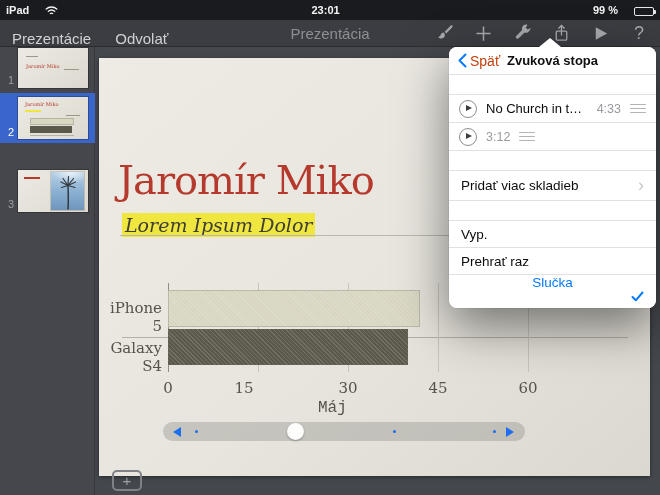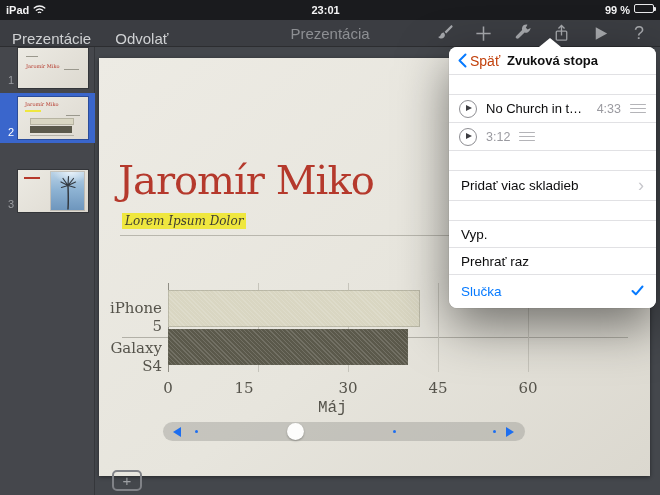--- a/index.html
+++ b/index.html
@@ -7,21 +7,21 @@
     width:660px;height:495px;position:relative;overflow:hidden;
     background:#44474c;font-family:"Liberation Sans",sans-serif;
     -webkit-font-smoothing:antialiased;
   }
   
   .status-bar{
     position:absolute;left:0;top:0;width:660px;height:20px;background:#1a1b1e;
     color:#f4f4f5;font-size:11px;display:flex;align-items:center;justify-content:space-between;
     padding:0 6px;box-sizing:border-box;font-weight:600;z-index:40;
   }
-  .sb-group{display:flex;align-items:flex-start;gap:4px;}
+  .sb-group{display:flex;align-items:flex-end;gap:16px;}
   .battery{width:20px;height:9px;border:1px solid #e8e8ea;border-radius:2px;position:relative;padding:1px;box-sizing:border-box;}
   .battery .fill{width:100%;height:100%;background:#fff;border-radius:1px;}
   .battery .nub{position:absolute;right:-3px;top:2px;width:2px;height:4px;background:#e8e8ea;border-radius:0 1px 1px 0;}
   
   .toolbar{
     position:absolute;left:0;top:20px;width:660px;height:27px;background:#3b3d42;
     border-bottom:1px solid #2c2d30;box-sizing:border-box;color:#cfd1d3;font-size:15px;z-index:35;
   }
   .tb-left{position:absolute;left:12px;top:0;height:36px;display:flex;align-items:center;gap:24px;}
   .tb-title{position:absolute;left:0;right:0;top:0;height:27px;display:flex;align-items:center;justify-content:center;color:#8d8f93;}
@@ -56,21 +56,21 @@
     position:absolute;left:99px;top:58px;width:551px;height:418px;
     background:linear-gradient(140deg,#edebe4 0%,#e7e5dd 55%,#dbd8cf 100%);
     box-shadow:0 1px 4px rgba(0,0,0,.45);z-index:4;
   }
   .slide-title{
     position:absolute;left:19px;top:100px;font-family:"DejaVu Serif",serif;font-size:40px;
     letter-spacing:-1px;color:#b5392c;line-height:1.1;
   }
   .slide-subtitle{
     position:absolute;left:23px;top:155px;font-family:"DejaVu Serif",serif;font-style:italic;
-    font-size:12px;color:#3f3e33;background:#efe73f;padding:1px 3px;
+    font-size:19px;color:#3f3e33;background:#efe73f;padding:1px 3px;
   }
   .slide-rule{position:absolute;left:21px;top:177px;width:508px;height:1px;background:#b9b7ae;}
   
   .chart{position:absolute;left:0;top:0;width:551px;height:418px;}
   .gridline{position:absolute;top:225px;height:89px;width:1px;background:#c6c4bb;z-index:1;}
   .gridline.axis0{background:#8f8d84;}
   .chart-midline{position:absolute;left:23px;top:279px;width:506px;height:1px;background:#b2b0a7;z-index:1;}
   .bar{position:absolute;z-index:2;box-shadow:inset 0 0 0 1px rgba(105,103,88,.28);
     background-image:repeating-linear-gradient(45deg,rgba(255,255,255,.14) 0 1px,rgba(0,0,0,0) 1px 3px);}
   .cat-label{position:absolute;left:0;width:63px;text-align:right;font-family:"DejaVu Serif",serif;font-size:15px;color:#55534b;z-index:3;}
@@ -99,21 +99,21 @@
   .pop-song{height:28px;display:flex;align-items:center;padding:0 10px;gap:9px;}
   .play-btn{width:18px;height:18px;border:1px solid #8e8e93;border-radius:50%;box-sizing:border-box;position:relative;flex:0 0 auto;}
   .play-btn::after{content:"";position:absolute;left:6px;top:4.5px;border-left:6px solid #3d3d41;border-top:3.5px solid transparent;border-bottom:3.5px solid transparent;}
   .song-name{flex:1;font-size:13px;color:#0c0c0d;white-space:nowrap;overflow:hidden;}
   .song-duration{font-size:12.5px;color:#9a9aa0;}
   .drag-handle{width:16px;flex:0 0 auto;display:flex;flex-direction:column;gap:2.5px;}
   .drag-handle span{display:block;height:1.5px;background:#b4b4b8;border-radius:1px;}
   .pop-add{height:30px;display:flex;align-items:center;padding:0 12px;font-size:13.5px;color:#0c0c0d;}
   .pop-add .chev{margin-left:auto;color:#c7c7cc;font-size:18px;line-height:1;transform:translateY(-1px);}
   .pop-option{height:27px;display:flex;align-items:center;padding:0 12px;font-size:13.5px;color:#0c0c0d;}
-  .pop-option.last{height:33px;border-bottom:none;border-radius:0 0 8px 8px;}
+  .pop-option.last{height:33px;border-bottom:none;border-radius:0 0 8px 8px;flex-direction:column;}
   .pop-option .check{display:none;margin-left:auto;}
   .pop-option.selected{color:#067aff;}
   .pop-option.selected .check{display:block;}
 </style>
 </head>
 <body>
 
 <div class="status-bar">
   <div class="sb-group">
     <span>iPad</span>

